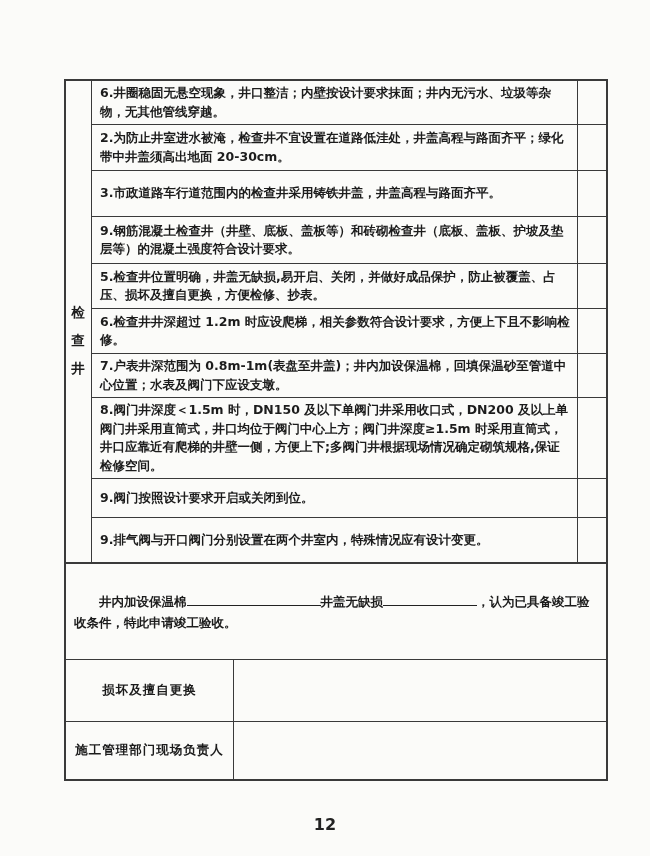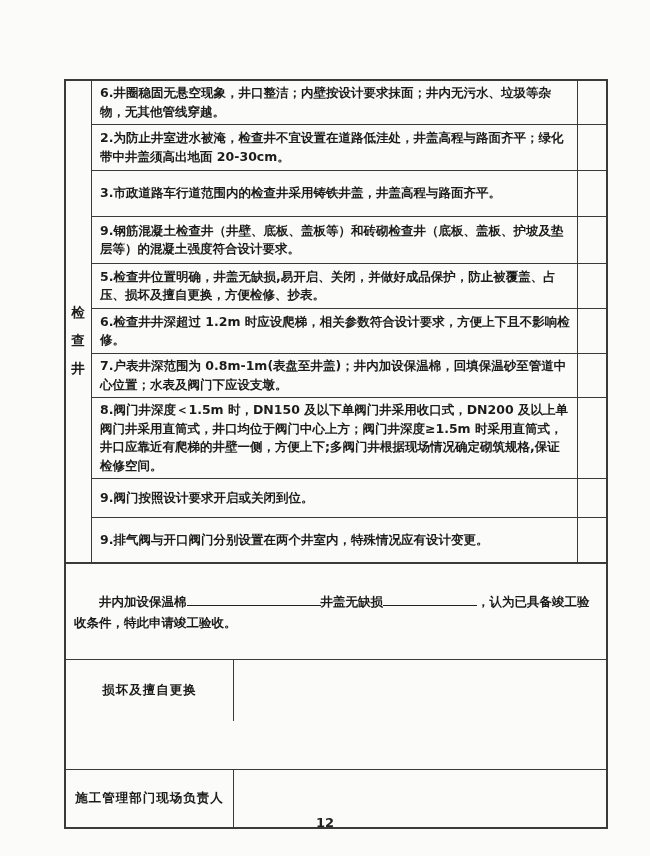--- a/index.html
+++ b/index.html
@@ -67,25 +67,25 @@
   .sig-row.first { border-top:1.5px solid #3a3a3a; }
   .sig-label {
     width:168px; flex:0 0 168px;
     border-right:1px solid #3a3a3a;
     display:flex; align-items:center; justify-content:center;
     font-size:12.5px; font-weight:bold; letter-spacing:1px;
     padding:4px 6px; text-align:center;
   }
   .sig-value { flex:1 1 auto; }
   .sig-row-1 { min-height:62px; }
-  .sig-row-2 { min-height:58px;margin-top:48px; }
+  .sig-row-2 { min-height:58px; }
   
   .page-number {
     position:absolute; left:0; top:815px; width:100%;
-    text-align:center; font-size:13px; font-weight:bold; color:#222;
+    text-align:center; font-size:16px; font-weight:bold; color:#222;
   }
 </style>
 </head>
 <body>
 
 <div class="page">
   <div class="doc-table">
 
     <div class="upper">
       <div class="cat-col">

